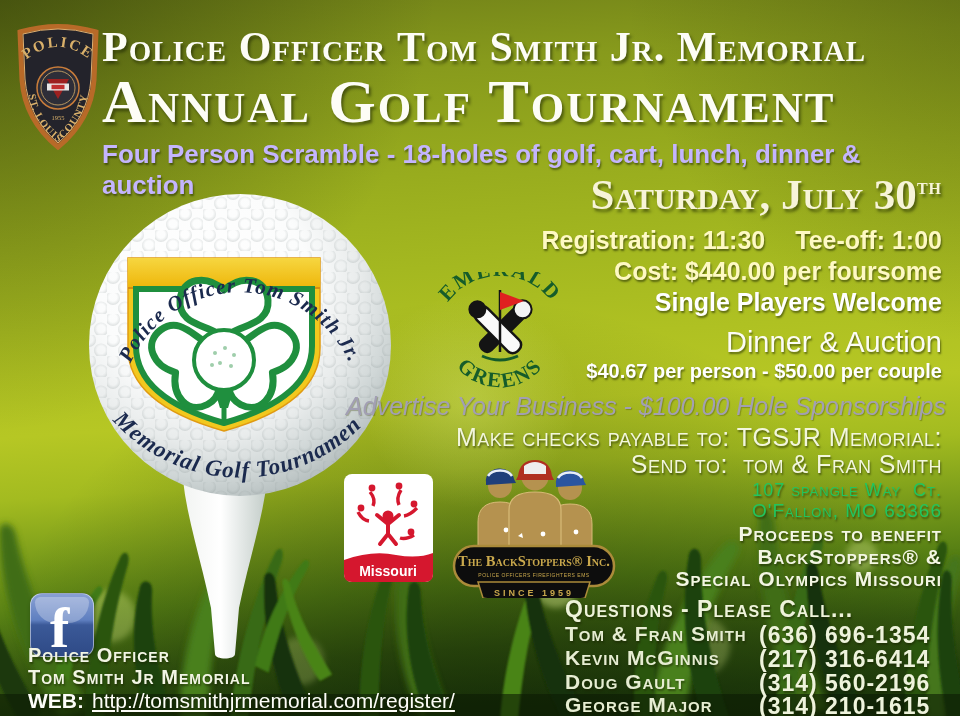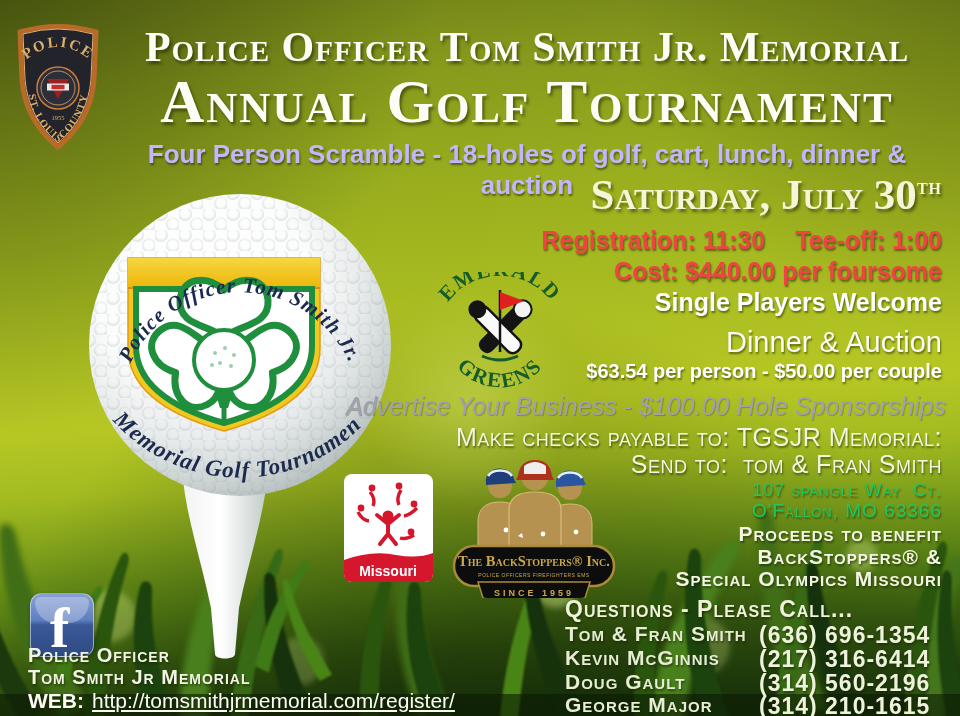--- a/index.html
+++ b/index.html
@@ -16,30 +16,30 @@
           #afc122 48%,#b6c724 56%,#a3bb20 64%,#7fa01b 71%,#567f14 79%,
           #35570f 87%,#22400c 94%,#1a330a 100%);}
   .grass-back{position:absolute;left:0;bottom:0;z-index:1;}
   .ball-svg{position:absolute;left:83px;top:188px;z-index:2;}
   .grass-front{position:absolute;left:0;bottom:0;z-index:3;}
   .logo{position:absolute;z-index:5;}
   .txt{position:absolute;z-index:6;}
   .ws-pre{white-space:pre;}
   .shadow1{text-shadow:2px 3px 3px rgba(25,35,0,.55);}
   .shadow2{text-shadow:1px 2px 2px rgba(25,35,0,.55);}
-  .title-block{left:102px;right:8px;top:24px;text-align:center;color:#fdfdf6;}
+  .title-block{left:102px;right:8px;top:24px;color:#fdfdf6;}
   .title1{font-family:"Liberation Serif",serif;font-variant:small-caps;
           font-weight:700;font-size:42px;line-height:1.1;letter-spacing:1px;}
   .title2{font-family:"Liberation Serif",serif;font-variant:small-caps;
           font-weight:700;font-size:61px;line-height:1.0;letter-spacing:2px;margin-top:1px;}
   .subtitle{font-size:26px;font-weight:700;margin-top:7px;color:#c4b5fd;}
   .date-line{top:170px;right:18px;font-family:"Liberation Serif",serif;
              font-variant:small-caps;font-weight:700;font-size:43px;color:#f7f4d8;}
   .date-line sup{font-size:.52em;vertical-align:super;letter-spacing:1px;}
-  .info{right:18px;text-align:right;font-weight:700;color:#ef4444;font-size:25px;}
+  .info{right:18px;text-align:right;font-weight:700;color:#fef9c3;font-size:25px;}
   .gap{display:inline-block;width:30px;}
   .white{color:#ffffff;}
   .dinner{right:18px;font-size:29px;font-weight:400;color:#fcfcf4;}
   .dinner-cost{right:18px;font-size:20px;font-weight:700;color:#ffffff;}
   .advertise{right:14px;font-style:italic;font-size:25px;color:#a29fb3;
              text-shadow:1px 1px 1px rgba(60,70,10,.35);}
   .pay{right:18px;font-variant:small-caps;font-size:25px;color:#f2f6dc;letter-spacing:.5px;}
   .addr{right:18px;font-variant:small-caps;font-size:18px;color:#22c55e;letter-spacing:1px;}
   .benefit{right:18px;font-variant:small-caps;font-weight:700;font-size:21px;
            color:#f3f6e3;letter-spacing:1px;}
@@ -222,21 +222,21 @@
 
   <div class="txt date-line shadow1">
     <span>Saturday, July 30</span><sup>th</sup>
   </div>
   <div class="txt info shadow2" style="top:226px;">
     <span>Registration: 11:30</span><span class="gap"></span><span>Tee-off: 1:00</span>
   </div>
   <div class="txt info shadow2" style="top:257px;">Cost: $440.00 per foursome</div>
   <div class="txt info white shadow2" style="top:288px;">Single Players Welcome</div>
   <div class="txt dinner shadow2" style="top:326px;">Dinner &amp; Auction</div>
-  <div class="txt dinner-cost shadow2" style="top:360px;">$63.54 per person - $50.00 per couple</div>
+  <div class="txt dinner-cost shadow2" style="top:360px;">$40.67 per person - $50.00 per couple</div>
   <div class="txt advertise" style="top:392px;">Advertise Your Business - $100.00 Hole Sponsorships</div>
 
   <div class="txt pay shadow2" style="top:423px;">Make checks payable to: TGSJR Memorial:</div>
   <div class="txt pay ws-pre shadow2" style="top:450px;">Send to:  tom &amp; Fran Smith</div>
   <div class="txt addr ws-pre shadow2" style="top:480px;">107 spangle Way  Ct.</div>
   <div class="txt addr shadow2" style="top:500px;font-size:19px;">O'Fallon, MO 63366</div>
 
   <div class="txt benefit shadow2" style="top:522px;">Proceeds to benefit</div>
   <div class="txt benefit shadow2" style="top:545px;">BackStoppers® &amp;</div>
   <div class="txt benefit shadow2" style="top:567px;">Special Olympics Missouri</div>

